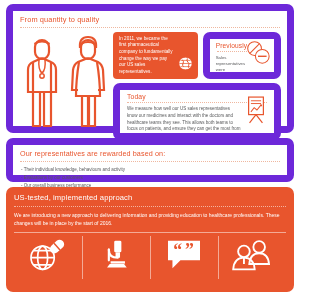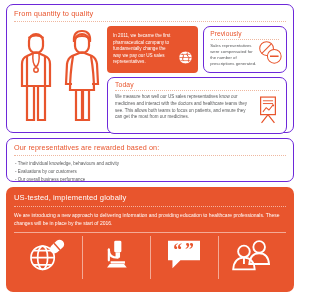--- a/index.html
+++ b/index.html
@@ -6,21 +6,21 @@
   html, body {
     width: 300px; height: 300px;
     background: #ffffff;
     font-family: "Liberation Sans", sans-serif;
     overflow: hidden;
   }
   .page { position: relative; width: 300px; height: 300px; padding: 4px 6px 0 6px; }
 
   
   .card {
-    border: 1px solid #6d28d9;
+    border: 7px solid #6d28d9;
     border-radius: 7px;
     background: #ffffff;
     position: relative;
   }
   .card-title {
     color: #E8552D;
     font-size: 7.4px;
     letter-spacing: .1px;
     padding: 4px 7px 3px 7px;
   }
@@ -207,21 +207,21 @@
     <div class="card-title">Our representatives are rewarded based on:</div>
     <div class="dotted"></div>
     <ul class="bullets">
       <li>Their individual knowledge, behaviours and activity</li>
       <li>Evaluations by our customers</li>
       <li>Our overall business performance</li>
     </ul>
   </div>
 
   <div class="sec3">
-    <div class="card-title">US-tested, implemented globally</div>
+    <div class="card-title">US-tested, implemented approach</div>
     <div class="dotted"></div>
     <div class="body">We are introducing a new approach to delivering information and providing education to healthcare professionals. These changes will be in place by the start of 2016.</div>
     <div class="rule"></div>
 
     <div class="icon-strip">
 
       <div class="icon-cell">
         <svg width="40" height="34" viewBox="0 0 44 38">
           <g fill="none" stroke="#fff" stroke-width="1.9">
             <circle cx="16" cy="22" r="13"></circle>

